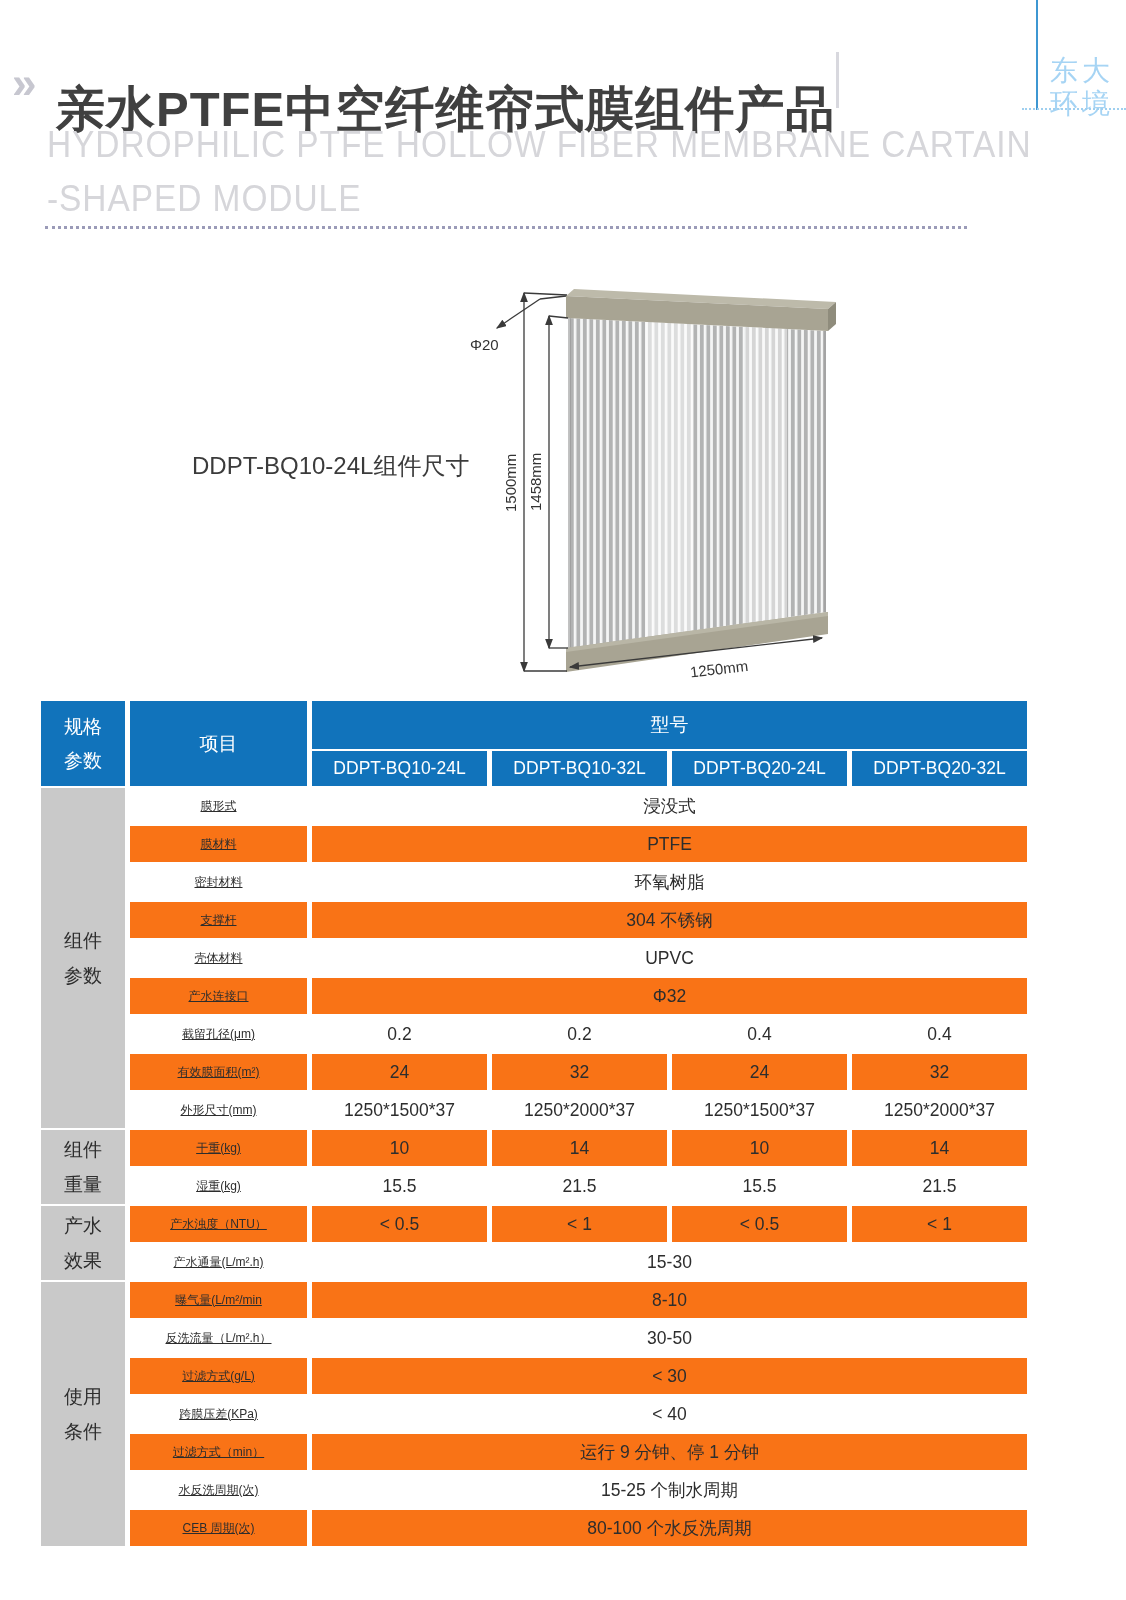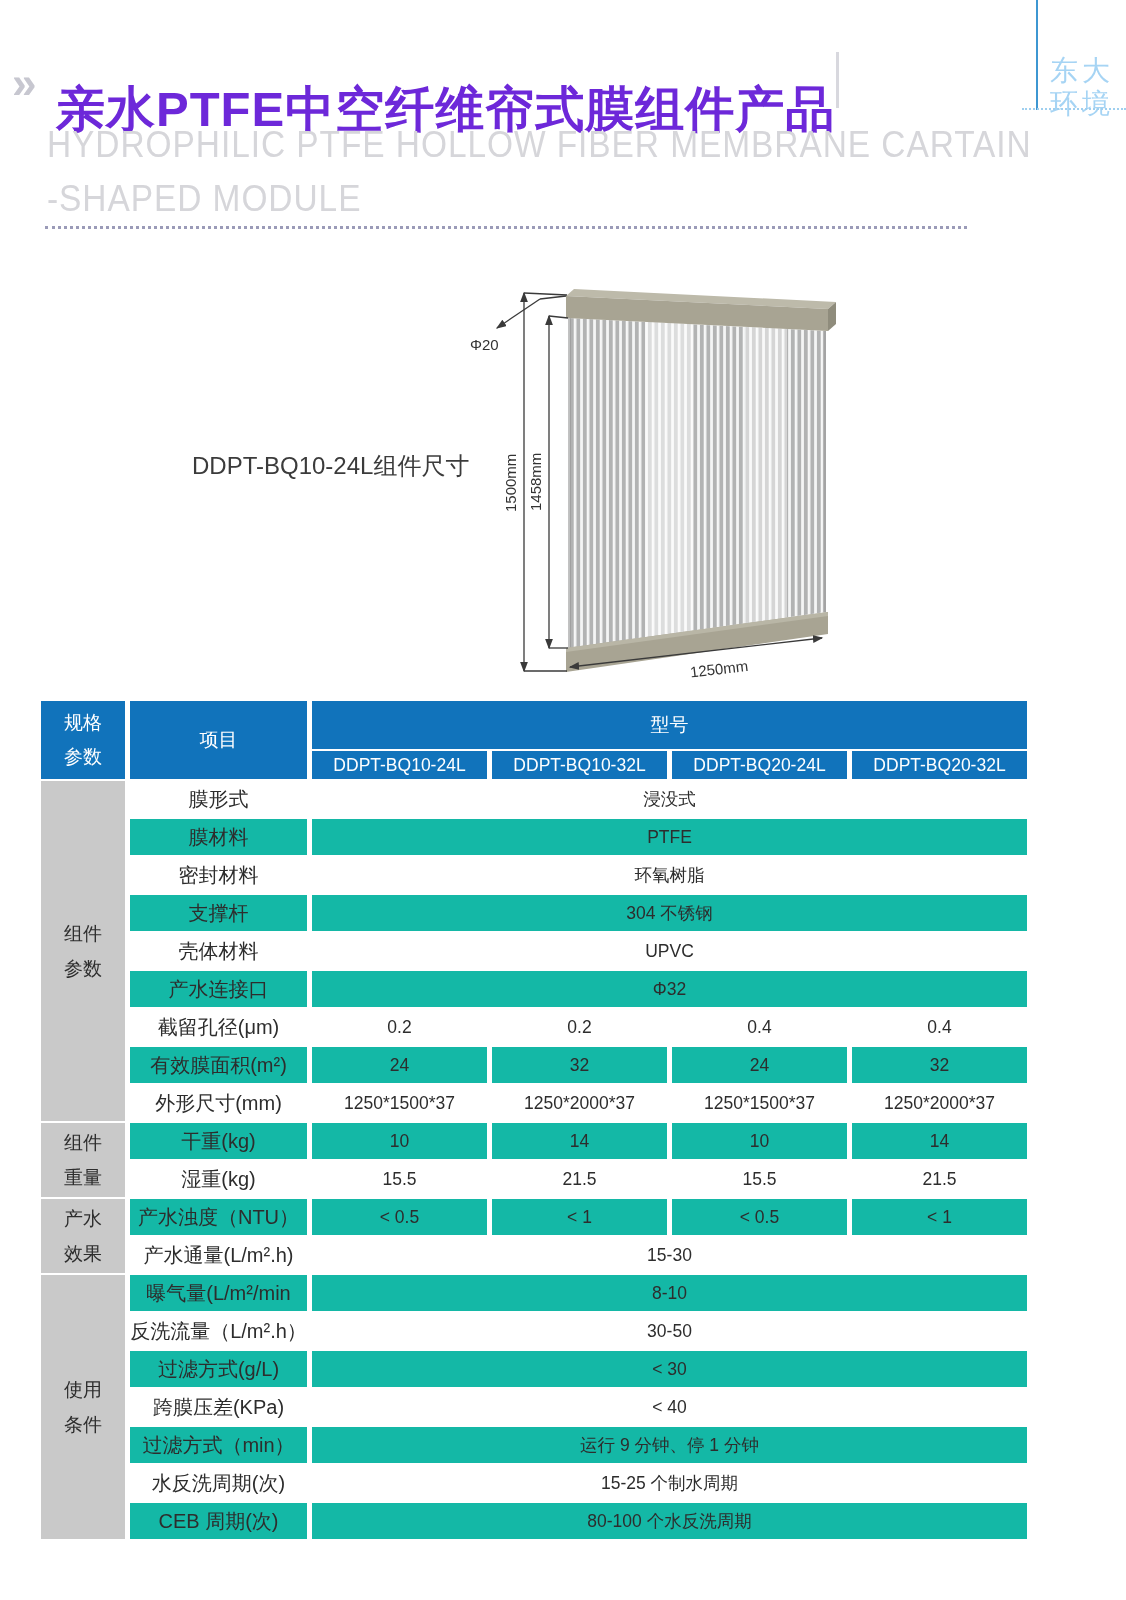--- a/index.html
+++ b/index.html
@@ -2,21 +2,21 @@
 <html><head>
 <meta charset="utf-8">
 <style>
   html,body{margin:0;padding:0;}
   body{
     width:1126px;height:1600px;position:relative;background:#ffffff;
     font-family:"Liberation Sans", sans-serif;overflow:hidden;color:#2d2d2d;
   }
   
   .chevron{position:absolute;left:12px;top:58px;font-size:44px;font-weight:bold;color:#c7c7d0;}
-  .page-title{position:absolute;left:56px;top:44px;font-size:49px;font-weight:bold;color:#6d28d9;letter-spacing:1px;white-space:nowrap;}
+  .page-title{position:absolute;left:56px;top:44px;font-size:49px;font-weight:bold;color:#404040;letter-spacing:1px;white-space:nowrap;}
   .title-bar{position:absolute;left:836px;top:52px;width:3px;height:56px;background:#d8d8de;}
   .subtitle{position:absolute;left:47px;color:#d6d6da;font-size:36px;letter-spacing:1px;white-space:nowrap;transform:scaleX(0.93);transform-origin:left center;}
   .subtitle.l1{top:124px;}
   .subtitle.l2{top:178px;}
   .dotted-rule{position:absolute;left:45px;top:226px;width:922px;height:0;border-top:3px dotted #9b9bb8;}
   
   .logo-vline{position:absolute;left:1036px;top:0;width:2px;height:110px;background:#3e97d2;}
   .logo-text{position:absolute;left:1050px;top:36px;font-size:28px;line-height:33px;color:#a6d4f4;letter-spacing:4px;margin-top:18px;}
   .logo-dotted{position:absolute;left:1022px;top:108px;width:104px;height:0;border-top:2px dotted #9fcfef;}
   
@@ -24,26 +24,26 @@
   .module-svg{position:absolute;left:440px;top:268px;}
   .dim-text{font-size:15px;fill:#333333;}
   .dim-line{stroke:#3a3a3a;stroke-width:1.3;fill:none;}
   
   .spec-table{position:absolute;left:36px;top:699px;border-collapse:separate;border-spacing:5px 2px;table-layout:fixed;}
   .spec-table th,.spec-table td{padding:0;text-align:center;vertical-align:middle;}
   .spec-table th.blue{background:#1173bb;color:#ffffff;font-weight:normal;}
   .spec-table th.corner,.spec-table th.item{font-size:19px;}
   .spec-table th.corner div{line-height:34px;}
   .spec-table th.group{font-size:19px;height:48px;}
-  .spec-table th.model{font-size:17.5px;height:28px;}
+  .spec-table th.model{font-size:17.5px;height:35px;}
   .spec-table td{height:36px;font-size:17.5px;color:#2d2d2d;background:#ffffff;}
   .spec-table td.cat{background:#c9c9c9;font-size:19px;}
   .spec-table td.cat div{line-height:35px;}
-  .spec-table td.lbl{font-size:20px;}
-  .spec-table tr.shade td.lbl,.spec-table tr.shade td.val{background:#14b8a6;}
+  .spec-table td.lbl{font-size:12px;text-decoration:underline;}
+  .spec-table tr.shade td.lbl,.spec-table tr.shade td.val{background:#f97316;}
 </style>
 </head>
 <body>
 
 <div class="chevron">»</div>
 <h1 class="page-title">亲水PTFE中空纤维帘式膜组件产品</h1>
 <div class="title-bar"></div>
 <div class="subtitle l1">HYDROPHILIC PTFE HOLLOW FIBER MEMBRANE CARTAIN</div>
 <div class="subtitle l2">-SHAPED MODULE</div>
 <div class="dotted-rule"></div>

